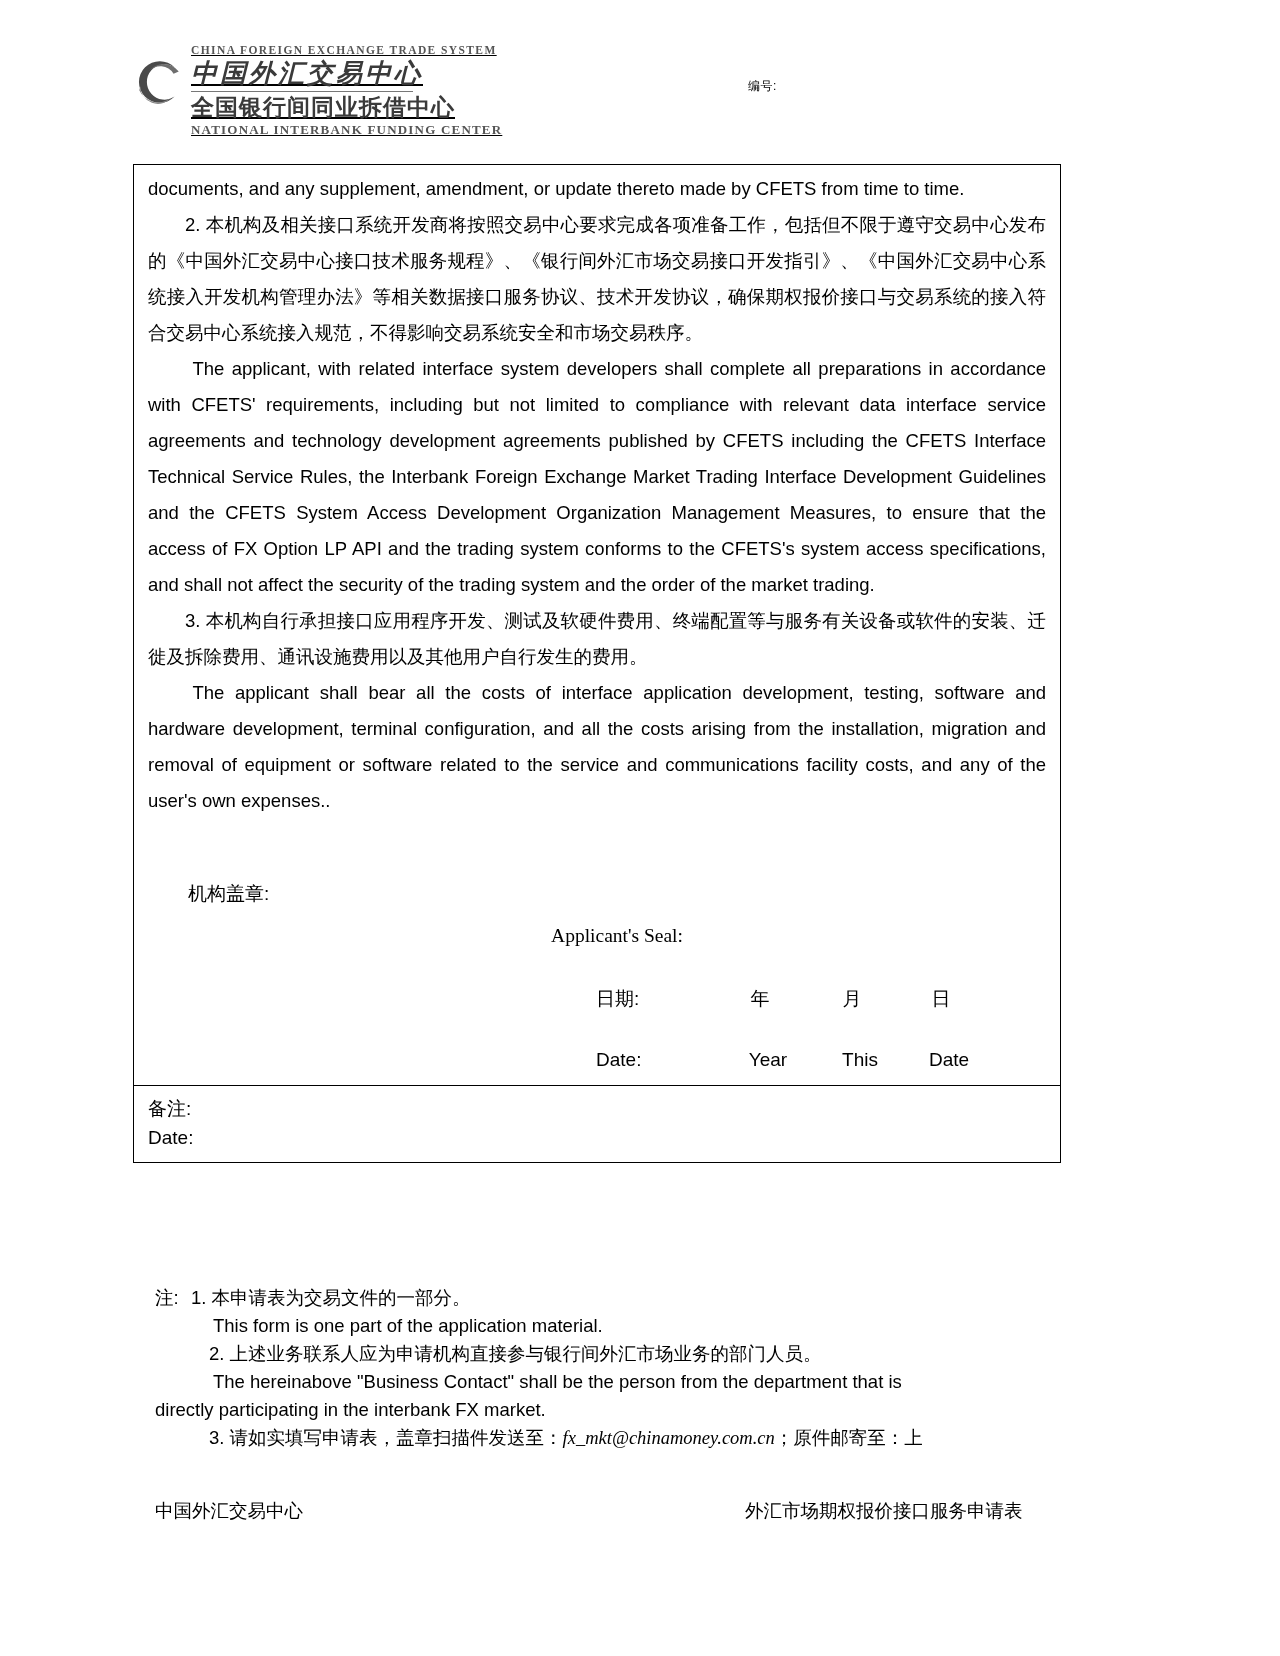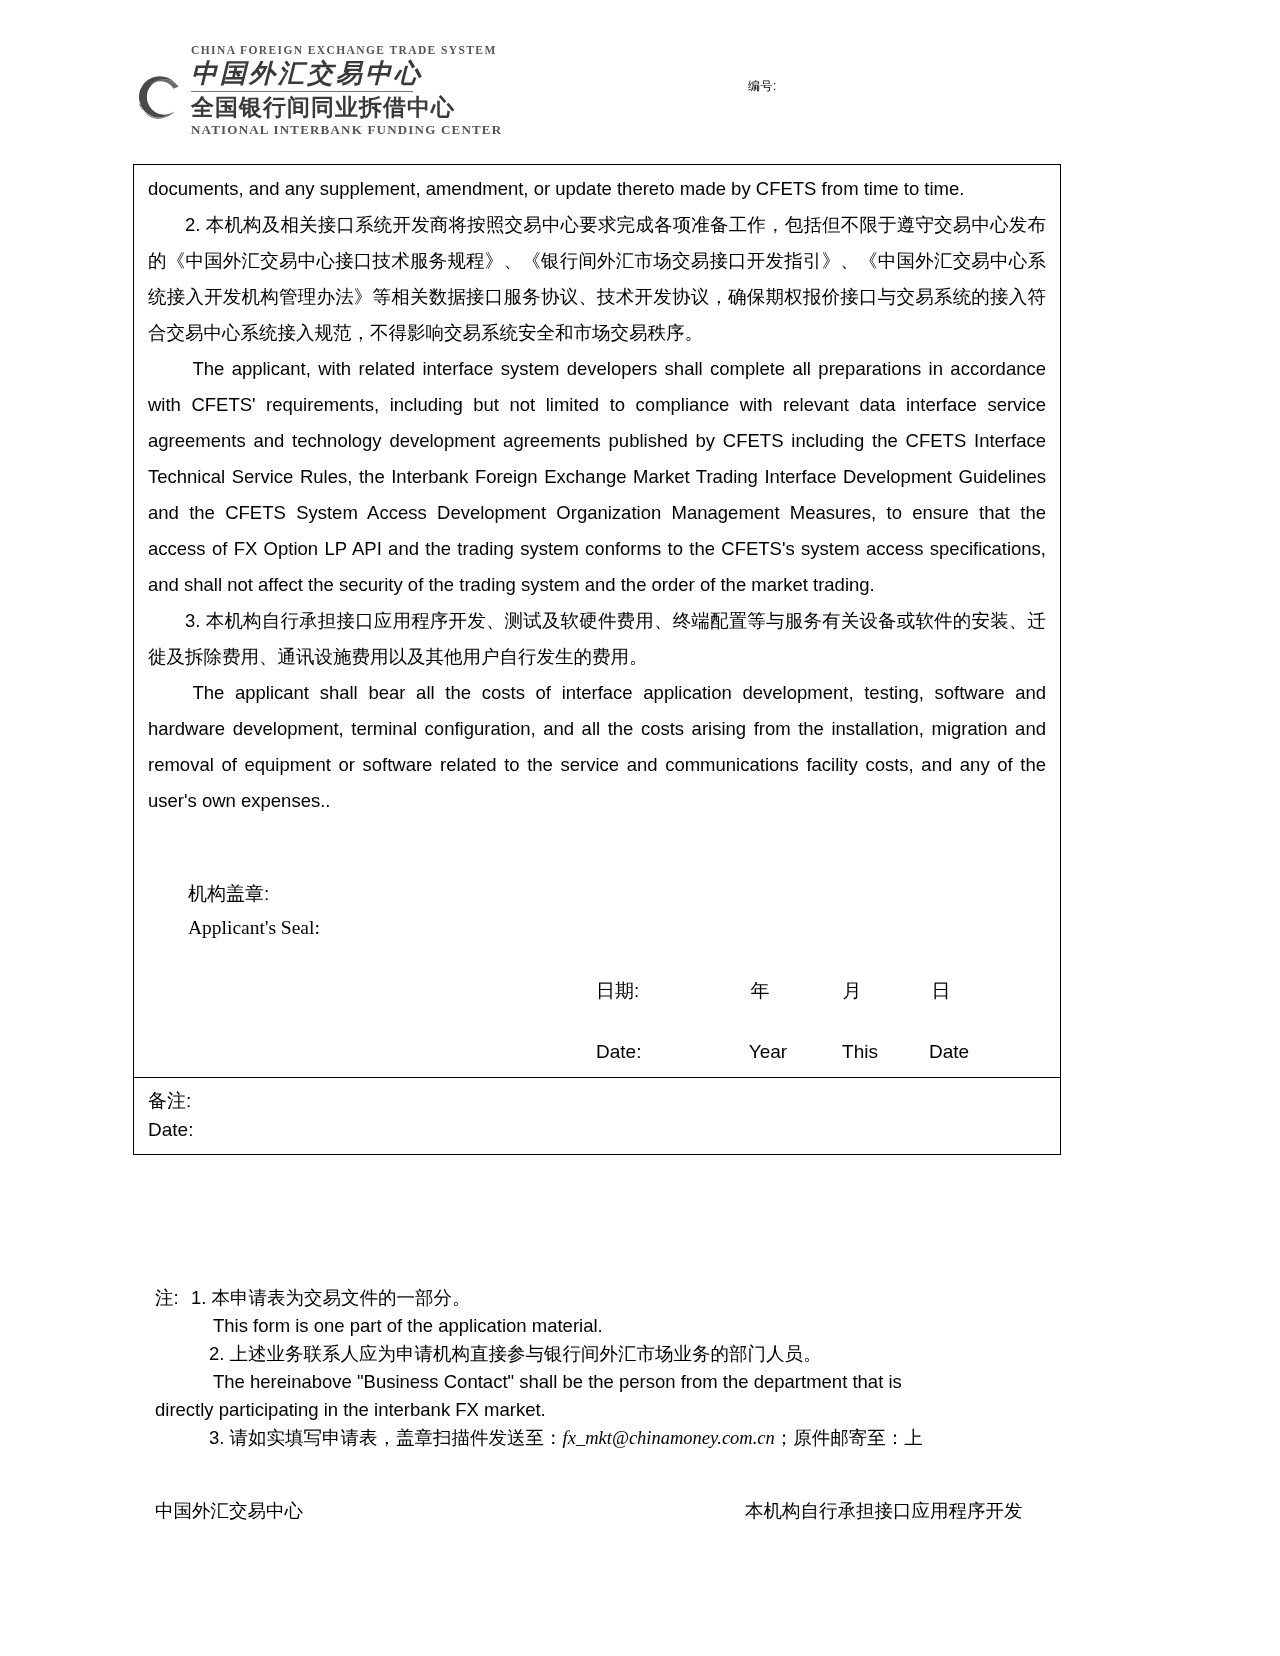--- a/index.html
+++ b/index.html
@@ -22,21 +22,21 @@
     top: 34px;
     left: 0;
     width: 1280px;
     height: 110px;
   }
   .logo-block {
     position: absolute;
     left: 133px;
     top: 10px;
     display: flex;
-    align-items: center;
+    text-decoration: underline;
   }
   .logo-mark {
     width: 52px;
     height: 52px;
     margin-right: 6px;
     margin-top: 12px;
     flex: none;
   }
   .logo-text {
     display: flex;
@@ -125,25 +125,26 @@
     margin-top: 58px;
     padding-bottom: 4px;
   }
   .seal-cn {
     text-align: left;
     font-size: 19px;
     padding-left: 40px;
     line-height: 34px;
   }
   .seal-en {
-    text-align: left;
+    text-align: center;
     font-family: "Liberation Serif", serif;
     font-size: 19.5px;
     padding-left: 40px;
     line-height: 34px;
+    margin-top: 8px;
   }
   .date-row {
     margin-top: 30px;
     display: flex;
     font-size: 19px;
     line-height: 31px;
   }
   .date-spacer { width: 448px; flex: none; }
   .date-label  { width: 118px; flex: none; }
   .date-y { width: 92px; flex: none; text-align: center; }
@@ -282,14 +283,14 @@
 
   <div class="fn-indent-2">
     <span>3.</span>
     <span>请如实填写申请表，盖章扫描件发送至：</span><span class="serif-inline">fx_mkt@chinamoney.com.cn</span><span>；原件邮寄至：上</span>
   </div>
 
 </div>
 
 <div class="page-footer">
   <div class="footer-left">中国外汇交易中心</div>
-  <div class="footer-right">本机构自行承担接口应用程序开发</div>
+  <div class="footer-right">外汇市场期权报价接口服务申请表</div>
 </div>
 
 </body></html>

